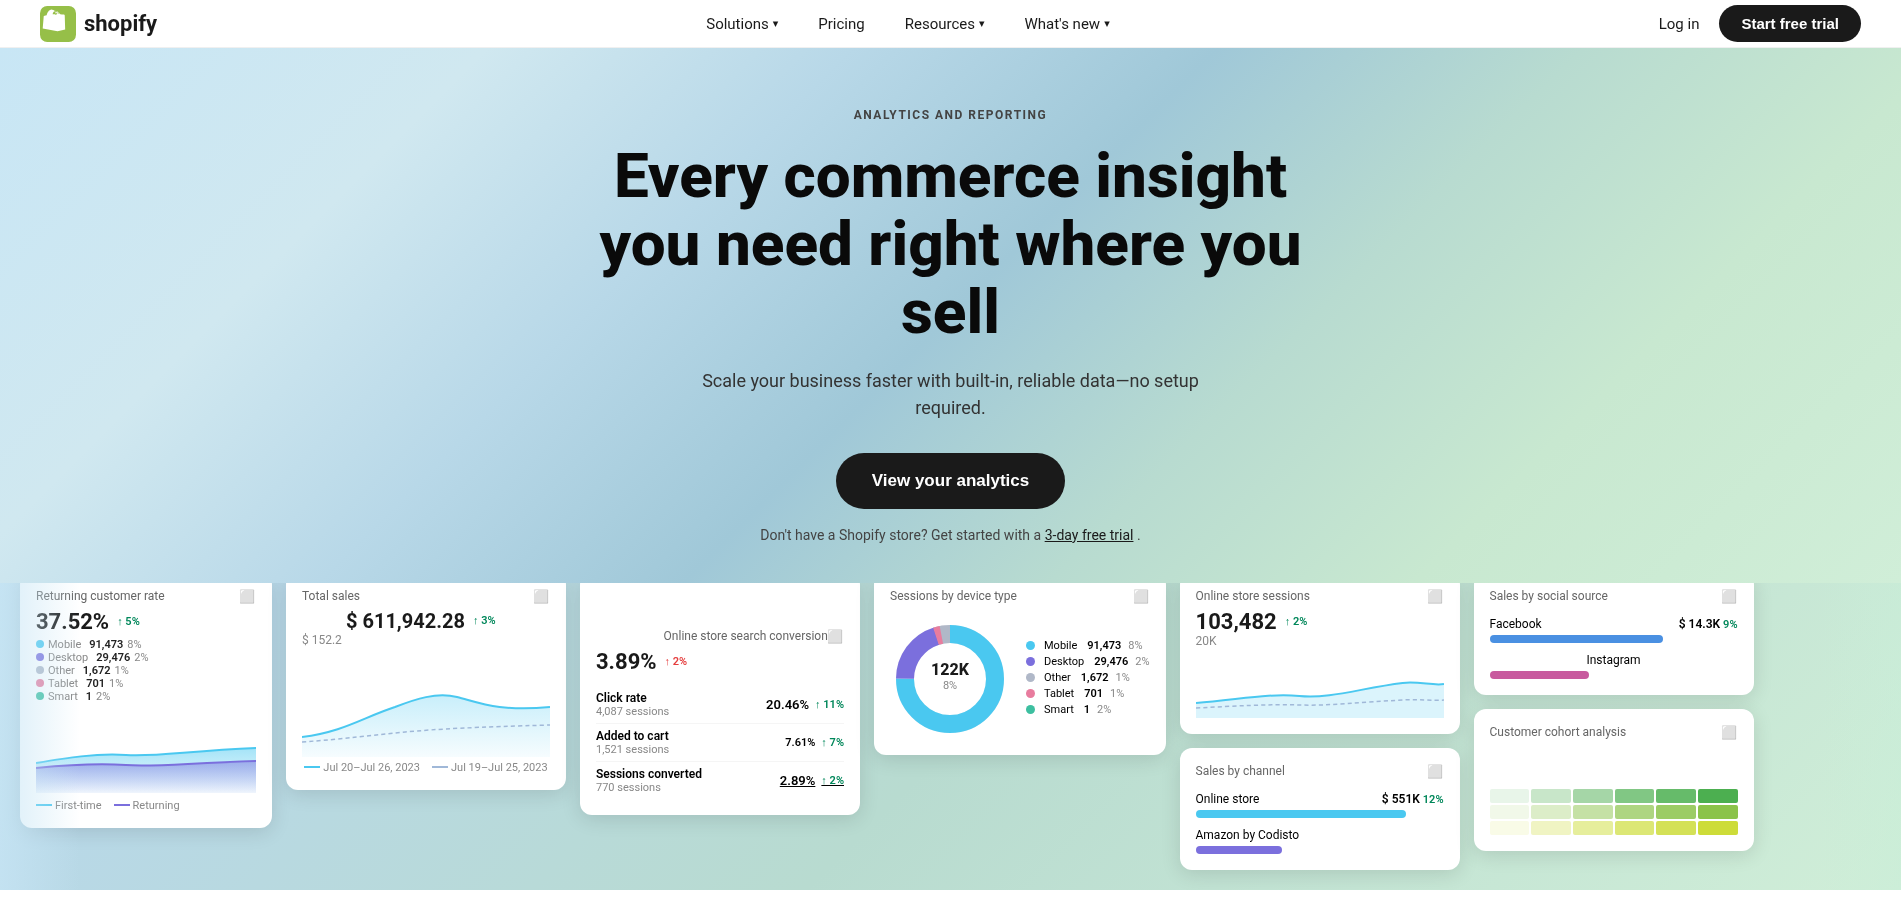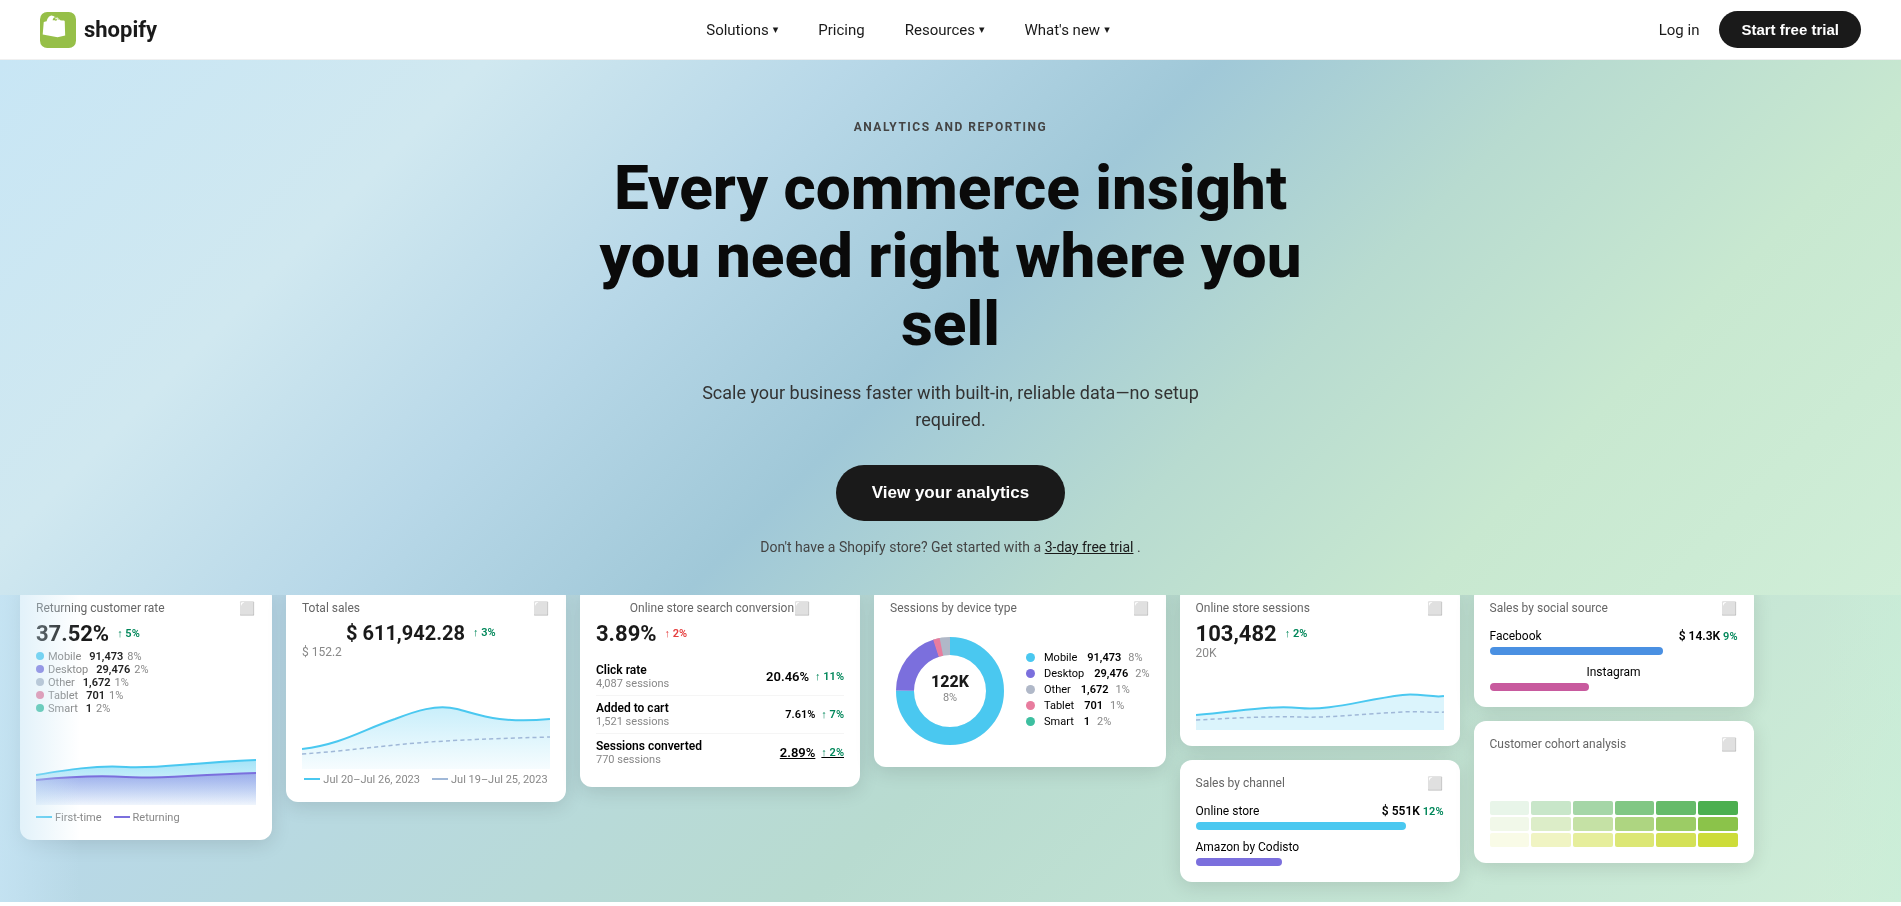--- a/index.html
+++ b/index.html
@@ -1,21 +1,21 @@
 <!DOCTYPE html>
 <html><head>
   <meta charset="utf-8">
   <style>
     * { margin: 0; padding: 0; box-sizing: border-box; }
     body { font-family: -apple-system, BlinkMacSystemFont, 'Segoe UI', Roboto, sans-serif; overflow-x: hidden; background: #fff; }
 
     
     nav {
       display: flex; align-items: center; justify-content: space-between;
-      padding: 0 40px; height: 60px; background: #fff;
+      padding: 0 40px; height: 48px; background: #fff;
       border-bottom: 1px solid #f0f0f0; position: relative; z-index: 10;
     }
     .nav-logo { display: flex; align-items: center; gap: 8px; }
     .nav-logo-icon { width: 36px; height: 36px; }
     .nav-logo-text { font-size: 22px; font-weight: 700; color: #1a1a1a; }
     .nav-links { display: flex; align-items: center; gap: 40px; }
     .nav-link { font-size: 15px; color: #1a1a1a; cursor: pointer; text-decoration: none; display: flex; align-items: center; gap: 4px; }
     .nav-actions { display: flex; align-items: center; gap: 20px; }
     .nav-login { font-size: 15px; color: #1a1a1a; cursor: pointer; text-decoration: none; }
     .nav-trial-btn {
@@ -236,21 +236,21 @@
               <span>Jul 20–Jul 26, 2023</span>
             </span>
           <span style="display:flex;align-items:center;gap:3px;">
               <span style="width:16px;height:2px;background:#a0b8d8;display:inline-block;border:none;border-top:2px dashed #a0b8d8;"></span> 
               <span>Jul 19–Jul 25, 2023</span>
             </span>
         </div>
       </div>
 
       <div class="card" style="min-width:280px;">
-        <div style="display:flex;justify-content:center;align-items:flex-start;">
+        <div style="display:flex;justify-content:flex-end;align-items:flex-start;margin-top:40px;">
           <div class="card-title">Online store search conversion</div>
           <span style="color:#bbb;font-size:13px;">⬜</span>
         </div>
         <div style="display:flex;align-items:center;gap:8px;margin-bottom:12px;">
           <span class="card-value" style="font-size:22px;">3.89%</span>
           <span class="badge-down" style="color:#e53e3e;">↑ 2%</span>
         </div>
         <div class="card-table-row">
           <div>
             <div style="font-weight:600;font-size:12px;">Click rate</div>

